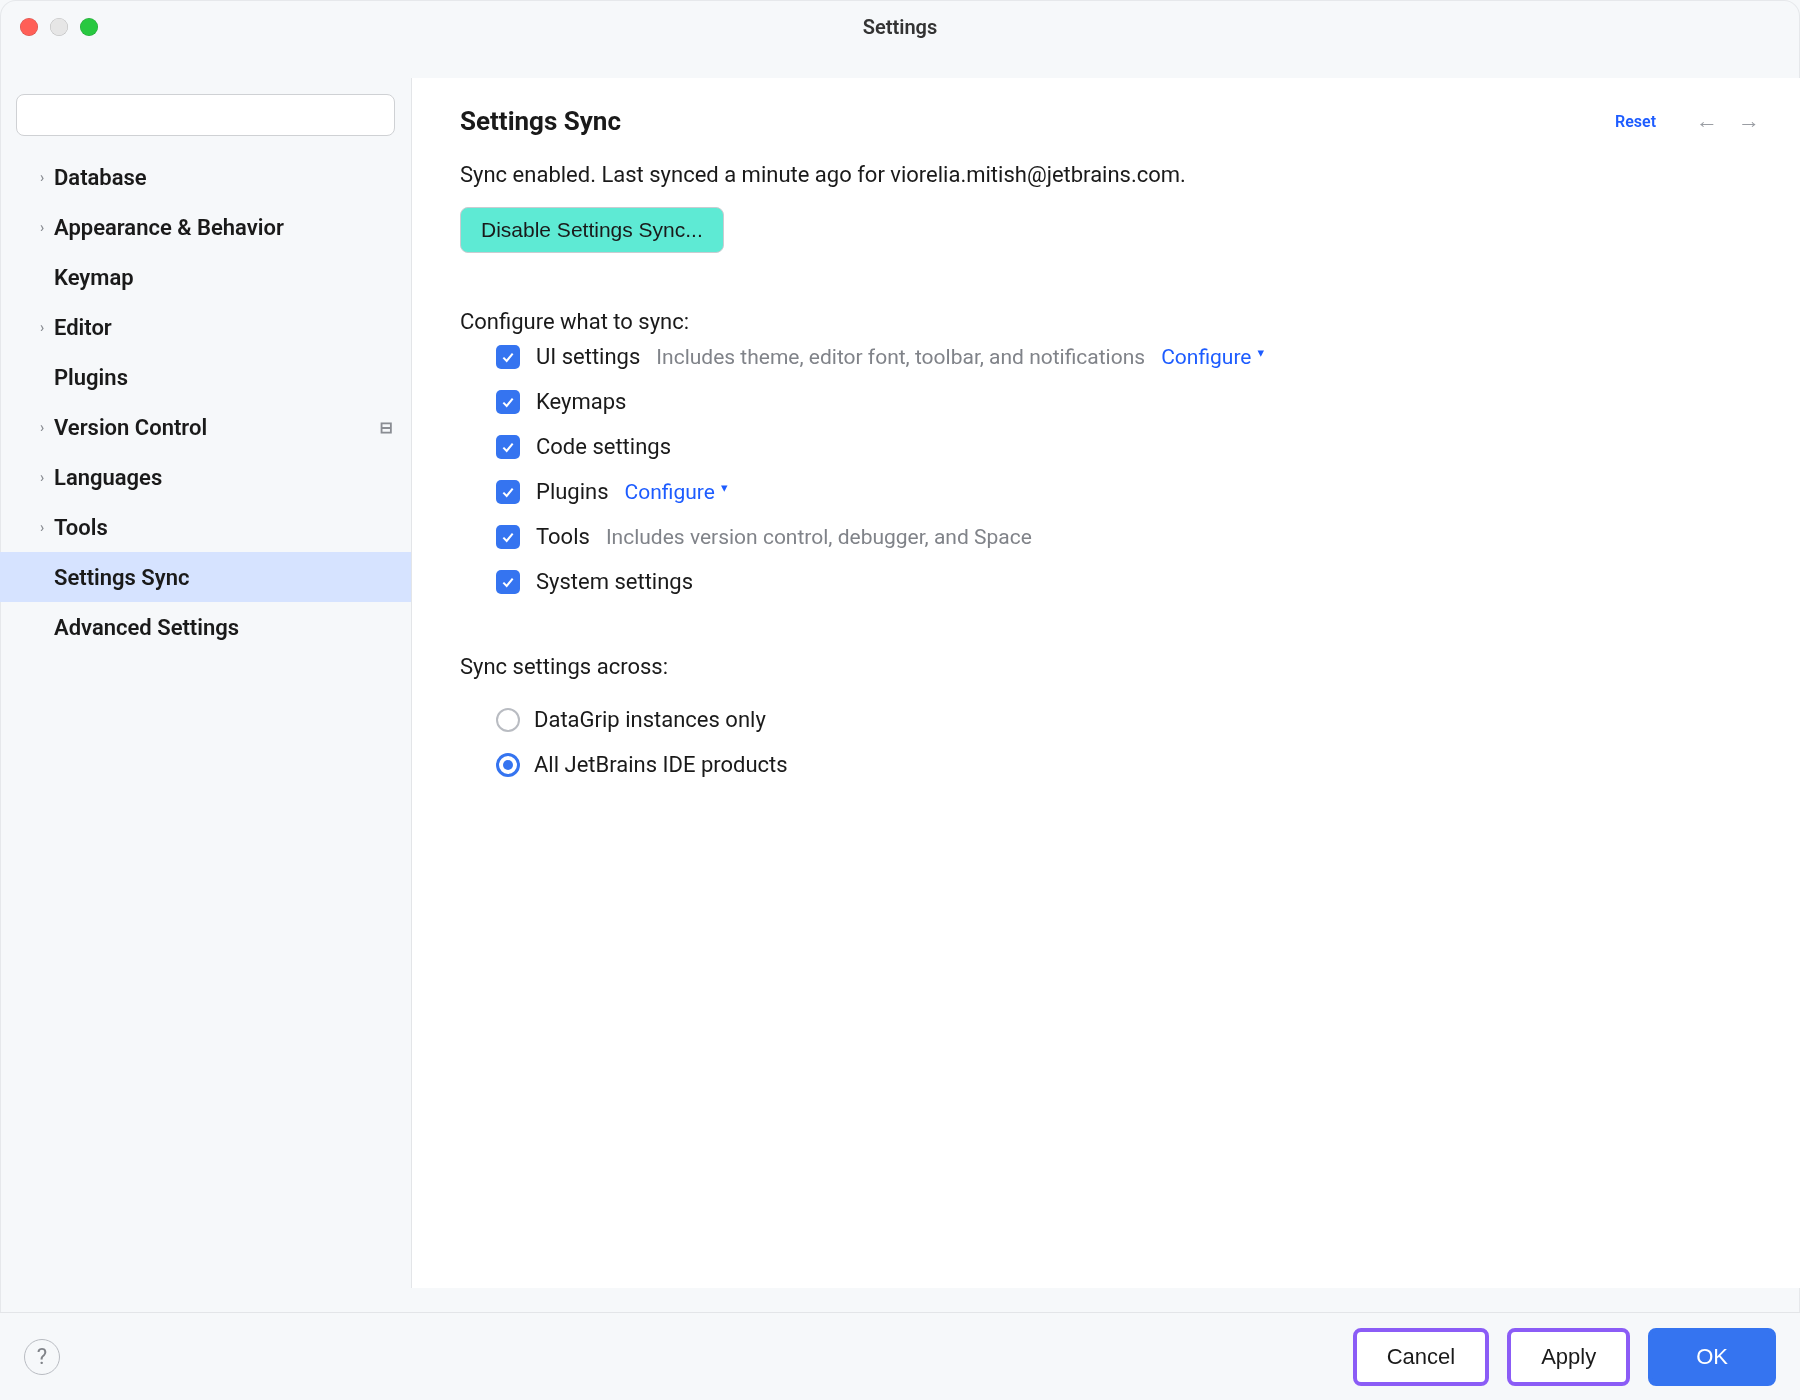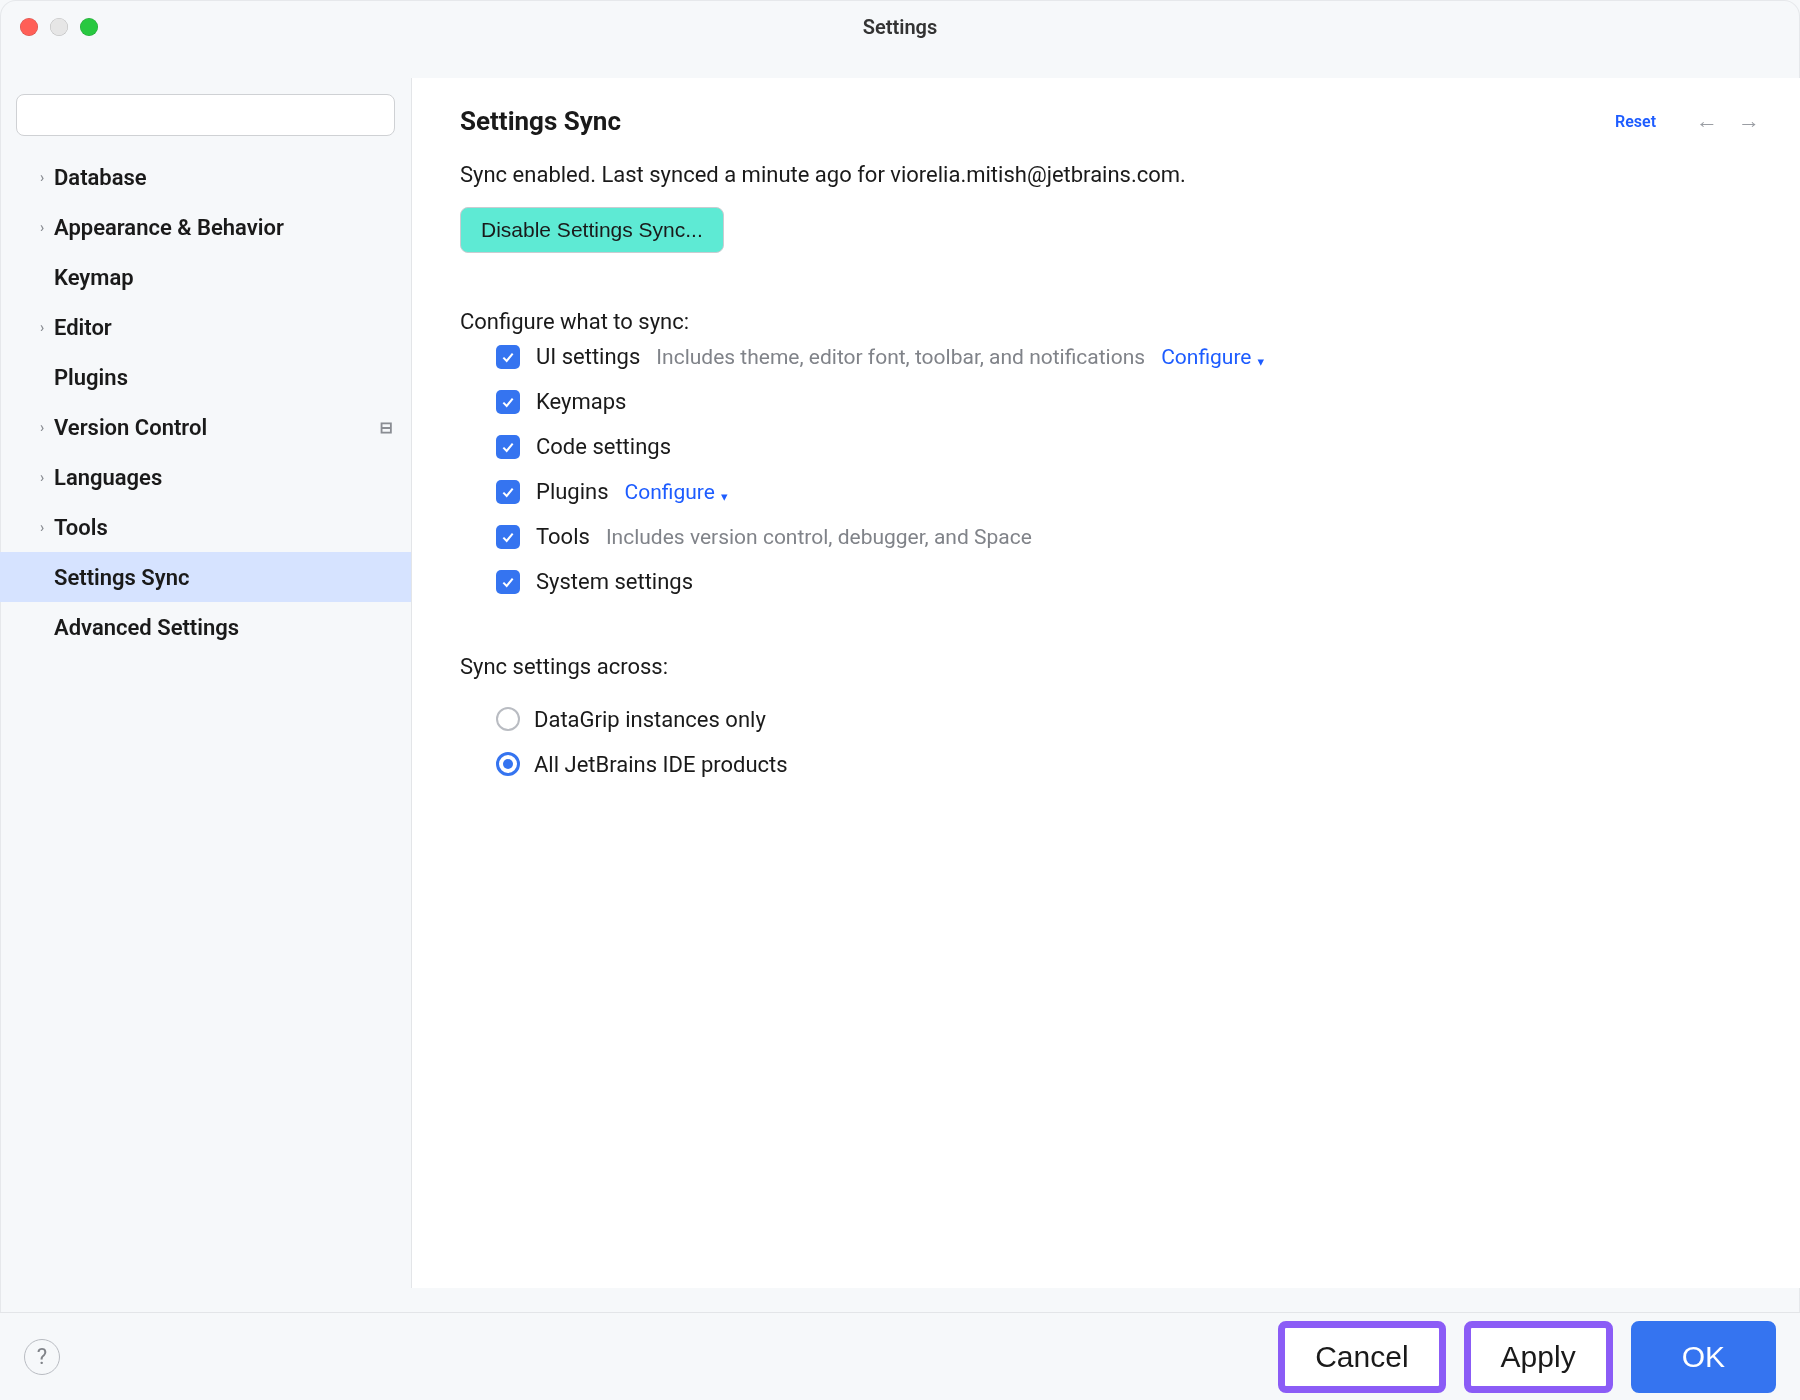--- a/index.html
+++ b/index.html
@@ -214,33 +214,34 @@
   }
   .check-hint {
     color: #808389;
     font-size: 21px;
     white-space: nowrap;
   }
   .link {
     color: #1d5cff;
     font-size: 21px;
     display: inline-flex;
-    align-items: flex-end;
+    align-items: flex-start;
     gap: 6px;
     cursor: pointer;
   }
   .link .chev { font-size: 13px; color: #1d5cff; }
 
   .sync-across-title {
     margin-top: 50px;
     font-size: 22px;
     margin-bottom: 18px;
   }
   .radio-row {
     display: flex;
+    align-items: center;
     gap: 14px;
     padding: 10px 0 10px 36px;
     font-size: 22px;
   }
   .radio {
     width: 24px; height: 24px;
     border-radius: 50%;
     border: 2px solid #b9bcc2;
     display: inline-flex;
     align-items: center;
@@ -273,22 +274,22 @@
     display: inline-flex;
     align-items: center;
     justify-content: center;
     color: #808389;
     font-size: 22px;
     cursor: pointer;
   }
   .footer-spacer { flex: 1; }
   .btn {
     padding: 12px 30px;
-    font-size: 30px;
-    border: 7px solid #8b5cf6;
+    font-size: 22px;
+    border: 4px solid #8b5cf6;
     border-radius: 8px;
     background: #fff;
     cursor: pointer;
     color: #1a1a1a;
   }
   .btn.primary {
     background: #3574f0;
     border-color: #3574f0;
     color: #fff;
     padding: 12px 44px;

